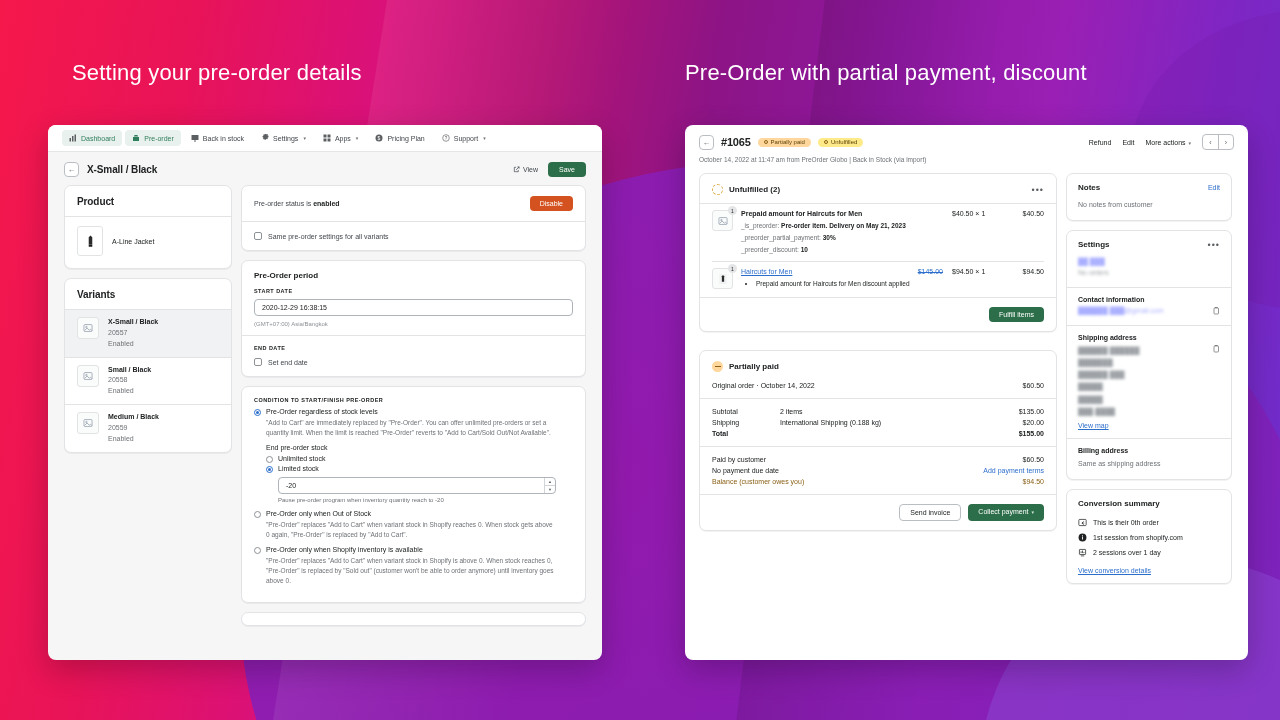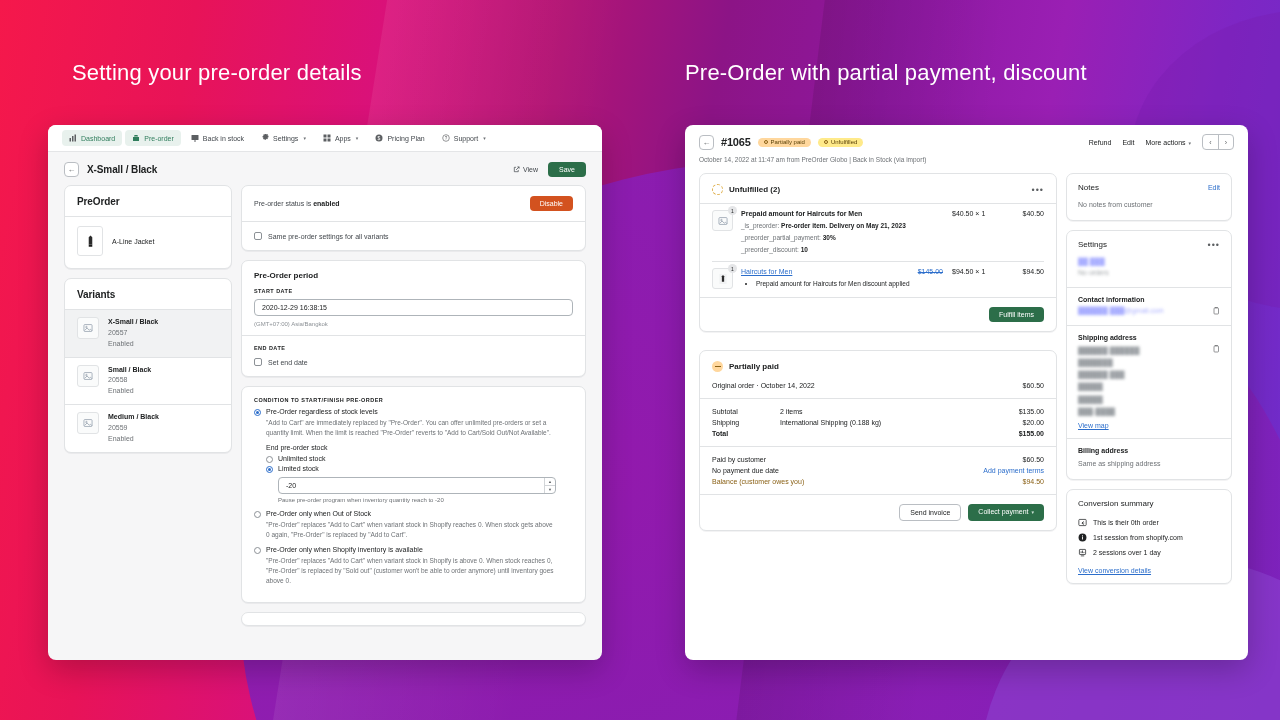--- a/index.html
+++ b/index.html
@@ -280,21 +280,21 @@
   .row3 .c1 { width: 68px; }
   .row3 .c2 { flex:1; }
   .row3 .c3 { text-align:right; }
   .row3.bold { font-weight:700; }
   .row3.amber { color:#8a6116; }
   .link-blue { color:#2c6ecb; }
   .pay-foot { padding: 9px 12px; display:flex; justify-content:flex-end; gap:7px; }
 
   .side-card { margin-bottom: 9px; }
   .side-hdr { display:flex; align-items:center; padding: 9px 11px 7px; }
-  .side-title { font-size: 8px; font-weight:400; }
+  .side-title { font-size: 8px; font-weight:700; }
   .side-edit { margin-left:auto; font-size: 7px; color:#2c6ecb; }
   .side-dots { margin-left:auto; color:#5c5f62; font-size: 9px; letter-spacing:1px; line-height:6px; }
   .side-body { padding: 0 11px 10px; font-size: 7px; color:#6d7175; line-height:1.6; }
   .side-sub { font-size:7px; font-weight:700; color:#202223; padding: 8px 11px 4px; }
   .blur {
     filter: blur(1.6px); color:#9aa0ff; opacity:.85; user-select:none;
   }
   .blur.grey { color:#8c9196; }
   .copy-ic { margin-left:auto; }
   .row-flex { display:flex; align-items:flex-start; padding: 0 11px; }
@@ -404,21 +404,21 @@
         <span>View</span>
       </div>
       <div class="btn-save">Save</div>
     </div>
   </div>
 
   <div class="body2col">
 
     <div class="col-l">
       <div class="card" style="margin-bottom:9px;">
-        <div class="card-title">PreOrder</div>
+        <div class="card-title">Product</div>
         <div class="sep"></div>
         <div class="prod-row">
           <div class="thumb">
             <svg viewBox="0 0 16 22">
                 <path d="M8 1 5 4v12h6V4z" fill="#2b2b2b"></path>
                 <path d="M5 16h6v4H5z" fill="#1a1a1a"></path>
               </svg>
           </div>
           <div class="prod-name">A-Line Jacket</div>
         </div>

